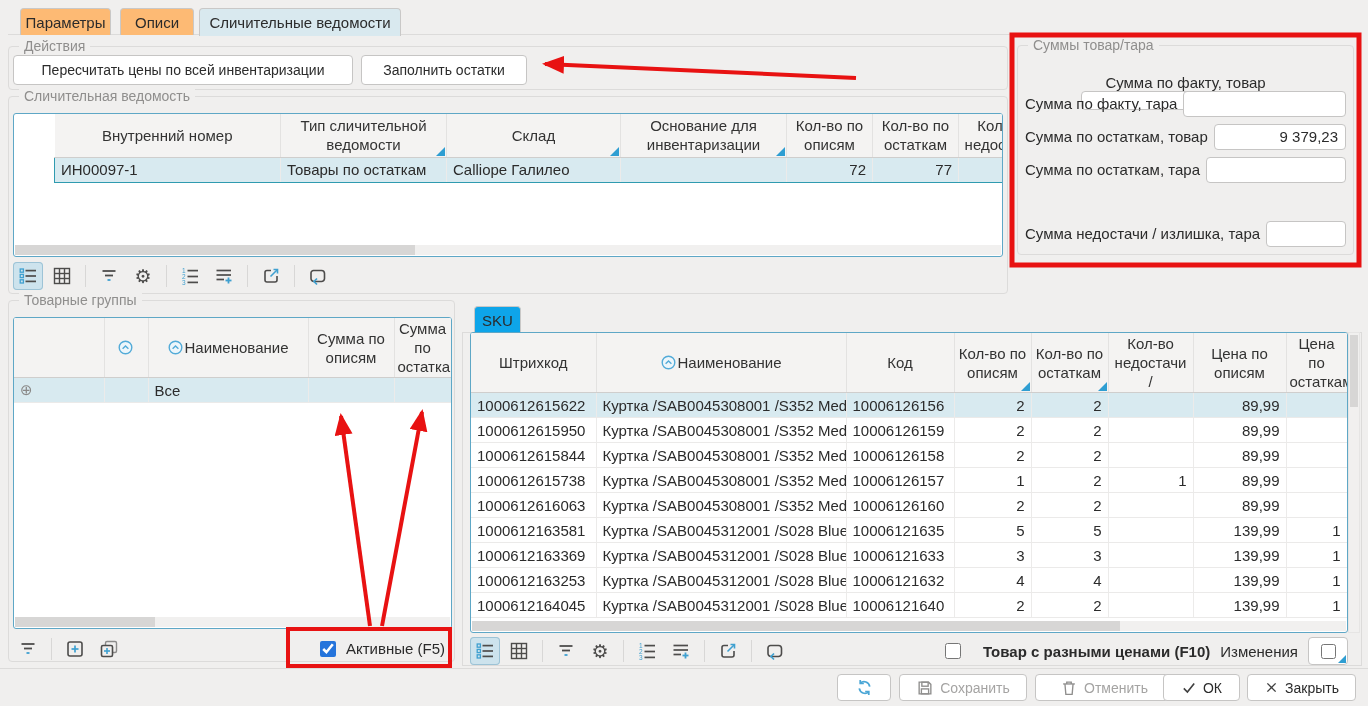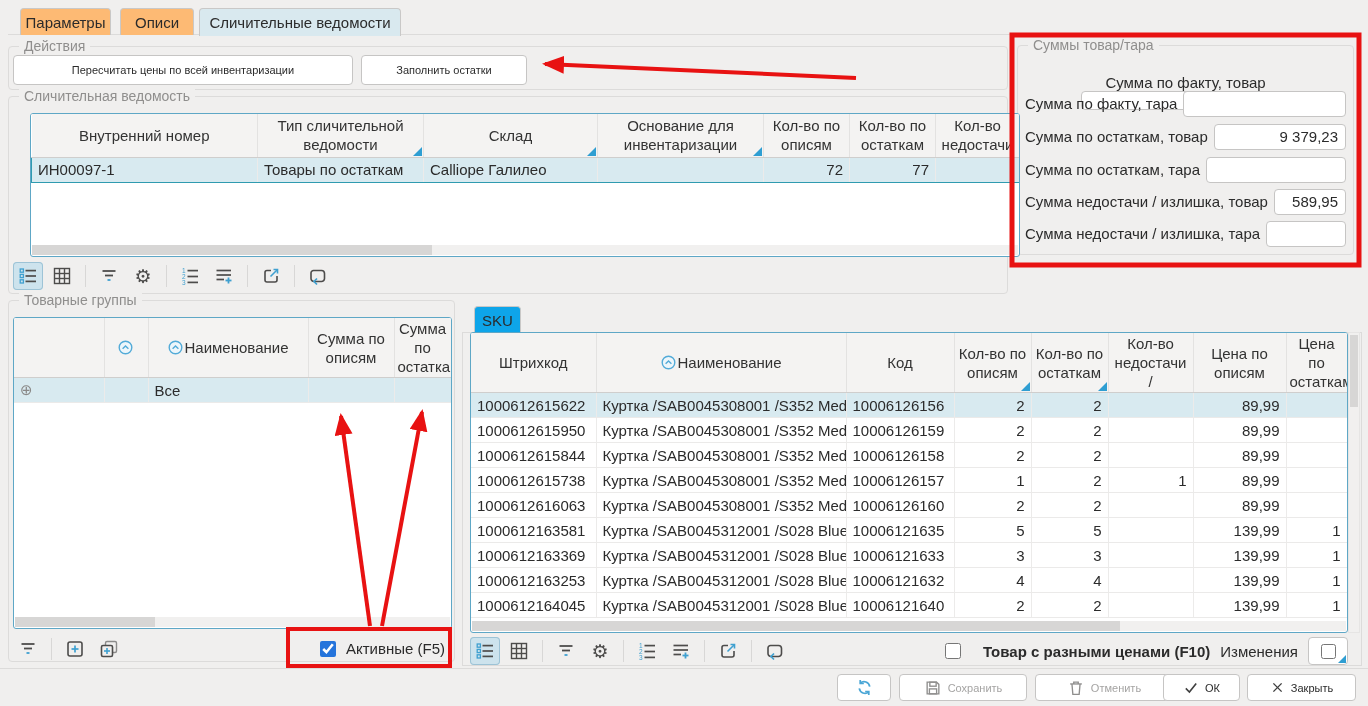--- a/index.html
+++ b/index.html
@@ -8,21 +8,21 @@
   
   .tabline{position:absolute;left:8px;top:34px;width:1352px;height:1px;background:#dcdbda;}
   .tab{position:absolute;top:8px;height:27px;box-sizing:border-box;border:1px solid #c9c8c7;border-bottom:none;
        border-radius:4px 4px 0 0;background:#fdba74;display:flex;align-items:center;justify-content:center;}
   .tab.active{background:#d9e9ef;}
   
   .group{position:absolute;box-sizing:border-box;border:1px solid #dcdbda;border-radius:4px;}
   .gtitle{position:absolute;top:-10px;left:10px;background:#f0efee;padding:0 5px;color:#8f8e8d;font-size:14px;line-height:18px;white-space:nowrap;}
   
   .btn{position:absolute;box-sizing:border-box;background:#fff;border:1px solid #c6c5c4;border-radius:4px;
-       display:flex;align-items:center;justify-content:center;gap:6px;font-size:11px;color:#2b2b2b;white-space:nowrap;}
+       display:flex;align-items:center;justify-content:center;gap:6px;font-size:14px;color:#2b2b2b;white-space:nowrap;}
   .btn.disabled{color:#a5a4a3;}
   
   .sumrow{position:absolute;left:7px;right:7px;height:27px;display:flex;align-items:center;}
   .sumrow label{white-space:nowrap;}
   .sumrow input{flex:1;min-width:30px;margin-left:6px;height:26px;box-sizing:border-box;border:1px solid #c6c5c4;
        border-radius:4px;text-align:right;padding:0 7px;font:inherit;color:#2b2b2b;background:#fff;outline:none;}
   
   .tblwrap{position:absolute;box-sizing:border-box;border:1px solid #5ea7c6;border-radius:3px;background:#fff;overflow:hidden;}
   table{border-collapse:collapse;table-layout:fixed;width:100%;background:#fff;}
   th{background:#f4f3f2;font-weight:400;font-size:15px;color:#333;border-right:1px solid #e3e2e1;
@@ -101,33 +101,29 @@
         <input style="">
       </div>
     <div class="sumrow" style="top:77px;">
         <label>Сумма по остаткам, товар</label>
         <input value="9 379,23" style="">
       </div>
     <div class="sumrow" style="top:110px;">
         <label>Сумма по остаткам, тара</label>
         <input style="">
       </div>
-    <div class="sumrow" style="top:142px;">
-        <label>Сумма недостачи / излишка, товар</label>
-        <input value="589,95" style="">
-      </div>
     <div class="sumrow" style="top:174px;">
         <label>Сумма недостачи / излишка, тара</label>
         <input style="">
       </div>
   </div>
 
   <div class="group" style="left:8px;top:96px;width:1000px;height:198px;">
     <div class="gtitle">Сличительная ведомость</div>
-    <div class="tblwrap" style="left:21px;top:16px;width:990px;height:144px;">
+    <div class="tblwrap" style="left:4px;top:16px;width:990px;height:144px;padding-left:40px;">
       <table class="t-statement">
         <colgroup>
             <col style="width:226px">
             <col style="width:166px">
             <col style="width:174px">
             <col style="width:166px">
             <col style="width:86px">
             <col style="width:86px">
             <col style="width:84px">
           </colgroup>

